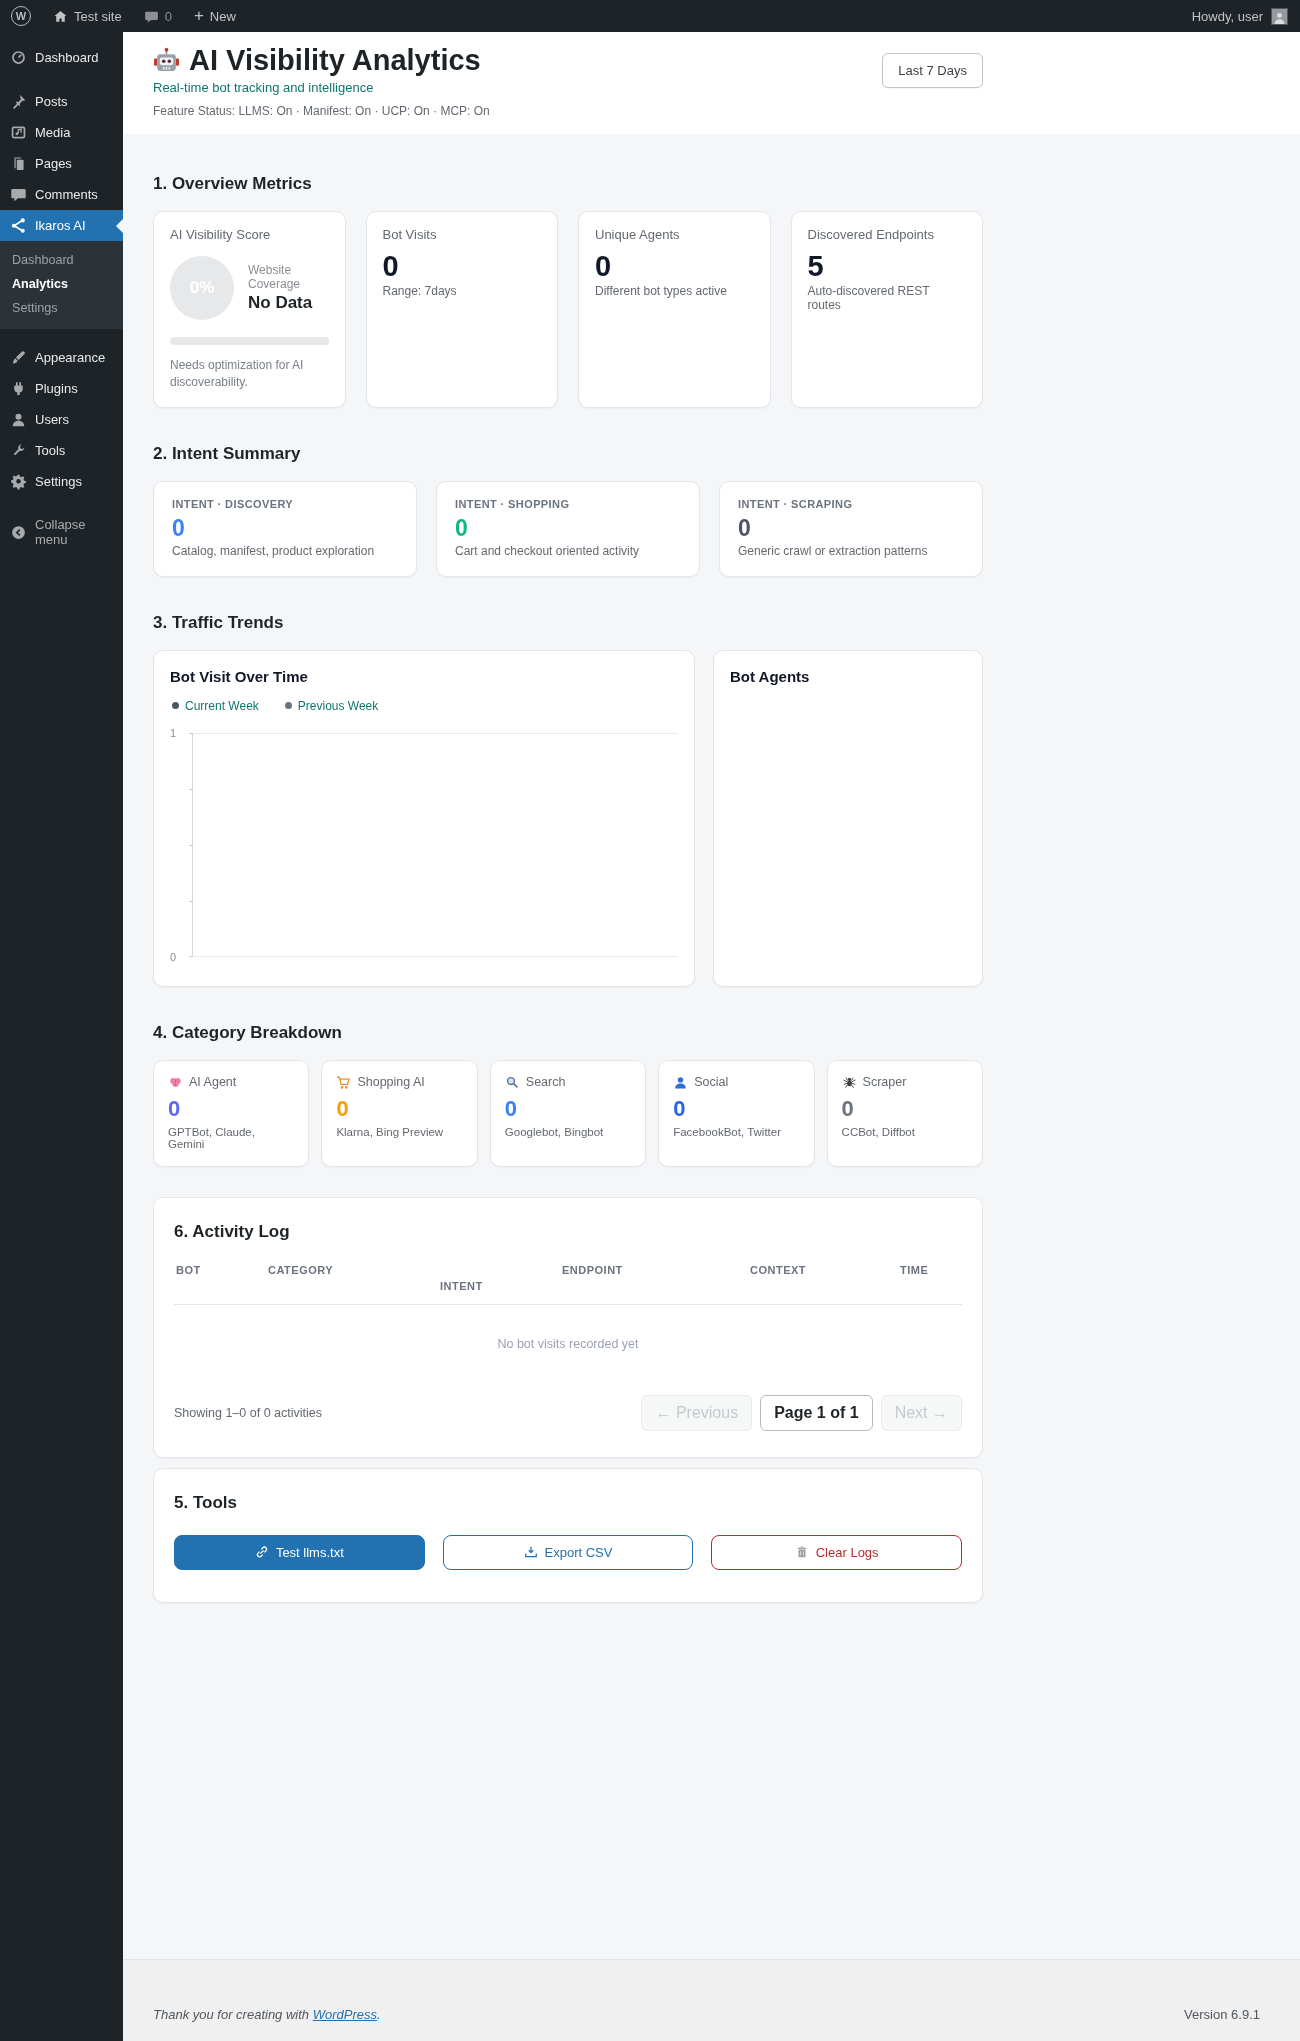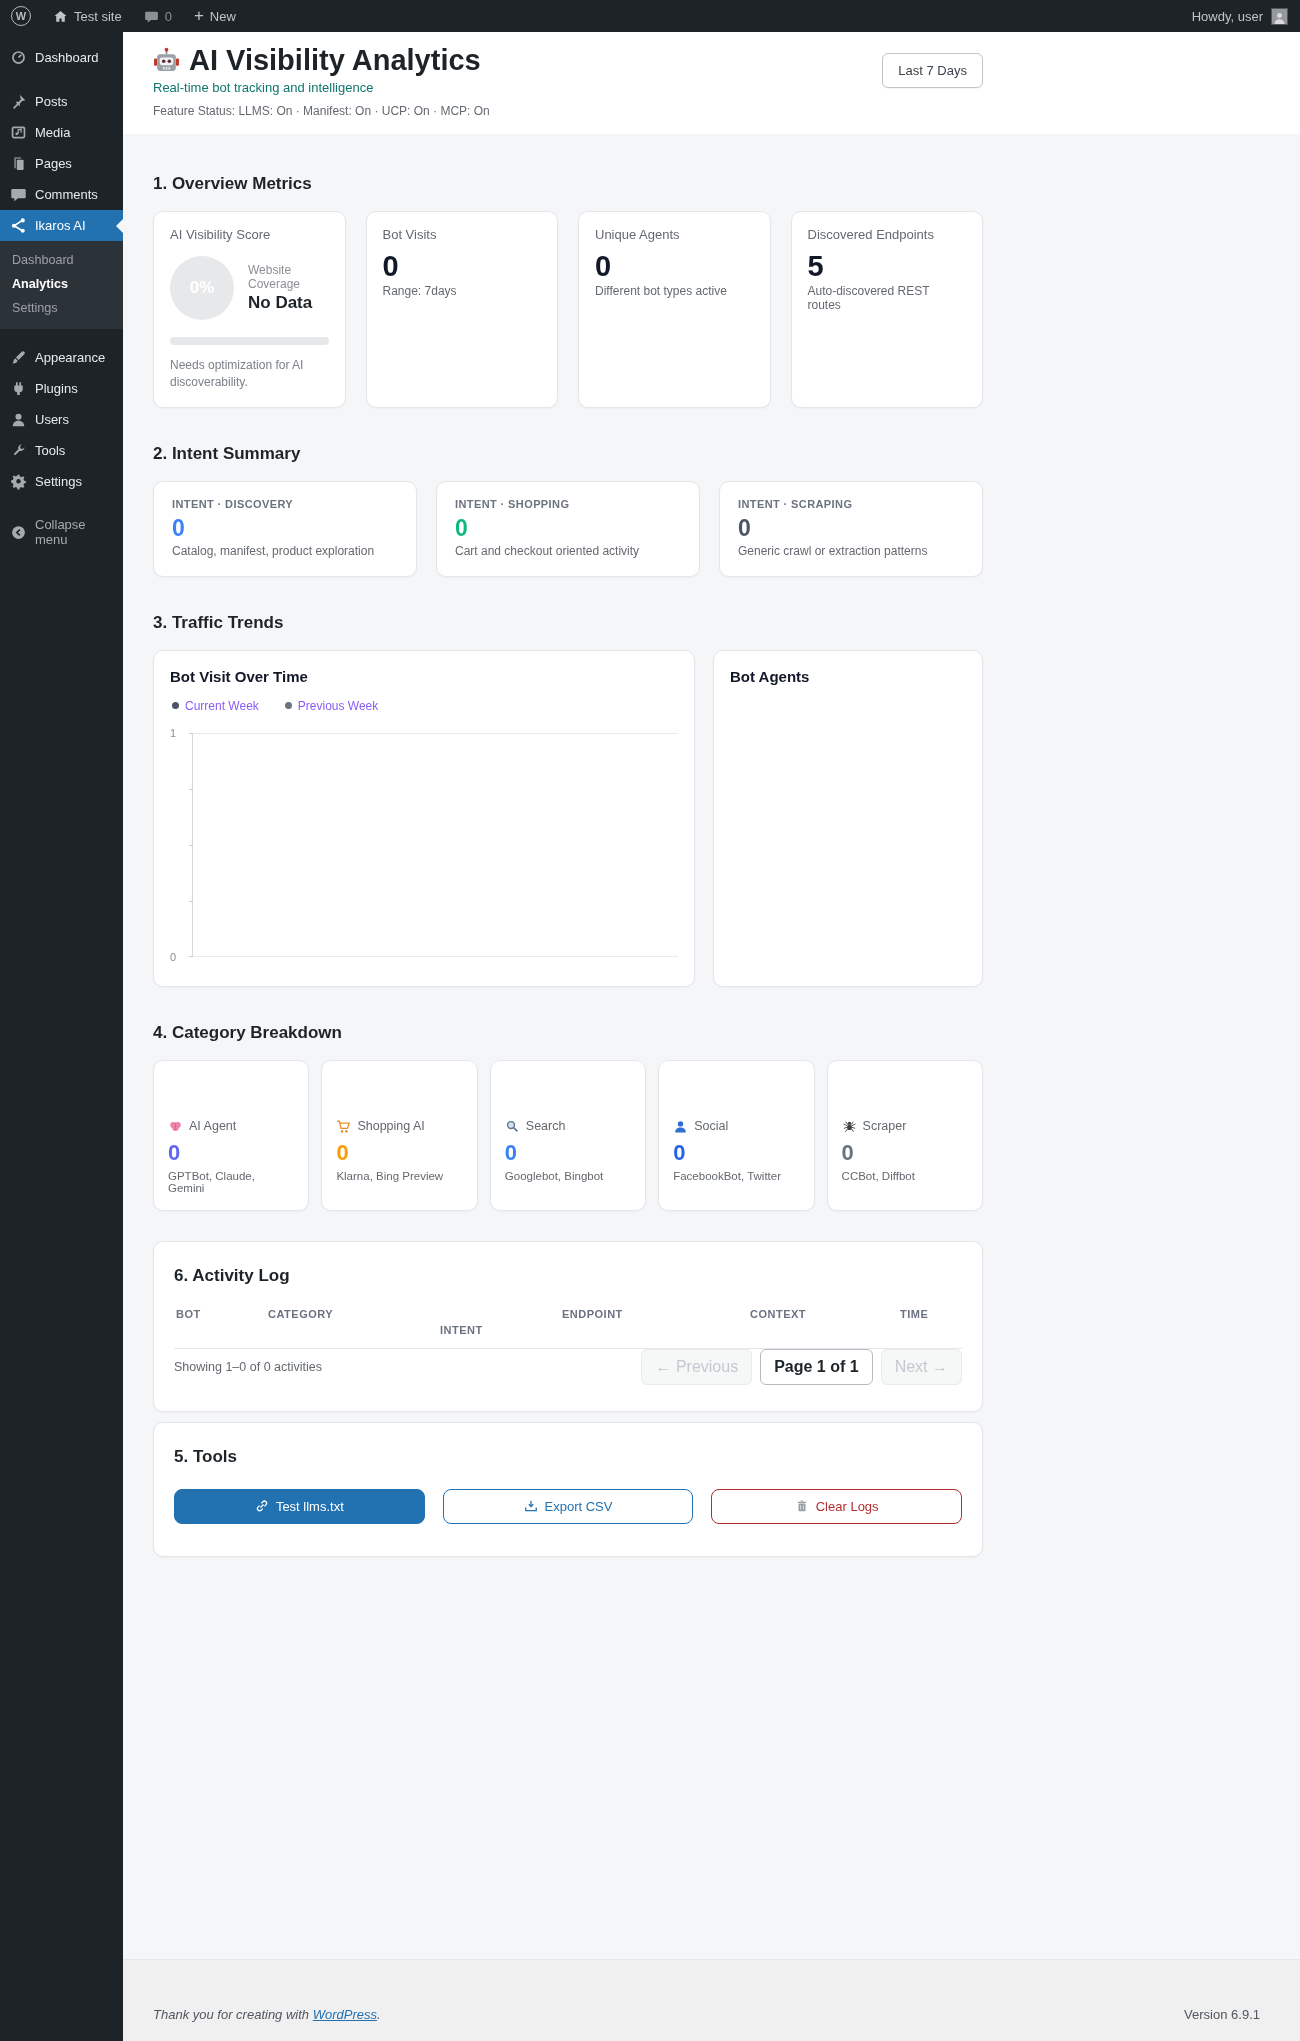--- a/index.html
+++ b/index.html
@@ -64,33 +64,33 @@
   .intent-label { font-size:11px; font-weight:bold; color:#6b7280; letter-spacing:.4px; }
   .intent-num { font-size:23px; font-weight:bold; margin-top:7px; line-height:1; }
   .intent-desc { font-size:12px; color:#646970; margin-top:4px; }
   .c-blue { color:#3b82f6; } .c-green { color:#10b981; } .c-slate { color:#4b5563; }
 
   
   .traffic-grid { display:grid; grid-template-columns:1fr 270px; gap:18px; }
   .chart-card { padding:17px 16px; height:337px; }
   .chart-title { font-size:15px; font-weight:bold; color:#111827; }
   .legend { display:flex; gap:26px; margin-top:14px; margin-left:2px; }
-  .legend-item { display:flex; align-items:center; gap:6px; font-size:12px; color:#8b5cf6; cursor:pointer; }
+  .legend-item { display:flex; align-items:center; gap:6px; font-size:12px; color:#0f766e; cursor:pointer; }
   .dot { width:7px; height:7px; border-radius:50%; background:#4b5563; }
   .dot2 { background:#6b7280; }
   .plotwrap { margin-top:12px; position:relative; height:240px; }
   .ytick { position:absolute; left:0; font-size:11px; color:#8c8f94; }
   .plot { position:absolute; left:22px; right:0; top:8px; bottom:8px; border-left:1px solid #d5d8dc; }
   .gridline { position:absolute; left:0; right:0; height:1px; background:#e8eaec; }
   .axtick { position:absolute; left:-4px; width:4px; height:1px; background:#c9cdd1; }
 
   
   .cat-grid { display:grid; grid-template-columns:repeat(5,1fr); gap:12px; }
   .cat-card { padding:14px 14px 16px; }
-  .cat-head { display:flex; align-items:center; gap:6px; font-size:12.5px; color:#646970;margin-top:44px; }
+  .cat-head { display:flex; align-items:center; gap:6px; font-size:12.5px; color:#646970; }
   .cat-num { font-size:22px; font-weight:bold; margin-top:8px; line-height:1; }
   .cat-desc { font-size:11.5px; color:#646970; margin-top:6px; }
   .c-indigo { color:#6366f1; } .c-orange { color:#f59e0b; } .c-sky { color:#3b82f6; } .c-royal { color:#2563eb; } .c-gray { color:#6b7280; }
 
   
   .activity-card { margin-top:30px; padding:22px 20px 26px; }
   .inner-h { font-size:17px; font-weight:bold; color:#1d2327; margin:2px 0 22px; }
   .tbl-head { display:flex; border-bottom:1px solid #e5e7eb; padding:0 2px 12px; }
   .th { font-size:11px; font-weight:bold; color:#6b7280; letter-spacing:.5px; }
   .th:nth-child(1){width:92px;} .th:nth-child(2){width:172px;} .th:nth-child(3){width:122px;margin-top:16px;}
@@ -422,20 +422,21 @@
         <div class="card activity-card">
           <h2 class="inner-h">6. Activity Log</h2>
           <div class="tbl-head">
             <span class="th">BOT</span>
             <span class="th">CATEGORY</span>
             <span class="th">INTENT</span>
             <span class="th">ENDPOINT</span>
             <span class="th">CONTEXT</span>
             <span class="th">TIME</span>
           </div>
+          <div class="empty-msg">No bot visits recorded yet</div>
           <div class="tbl-foot">
             <span class="showing">Showing 1–0 of 0 activities</span>
             <div class="pager">
               <button class="pg-btn pg-disabled">← Previous</button>
               <button class="pg-btn pg-current">Page 1 of 1</button>
               <button class="pg-btn pg-disabled">Next →</button>
             </div>
           </div>
         </div>
 

